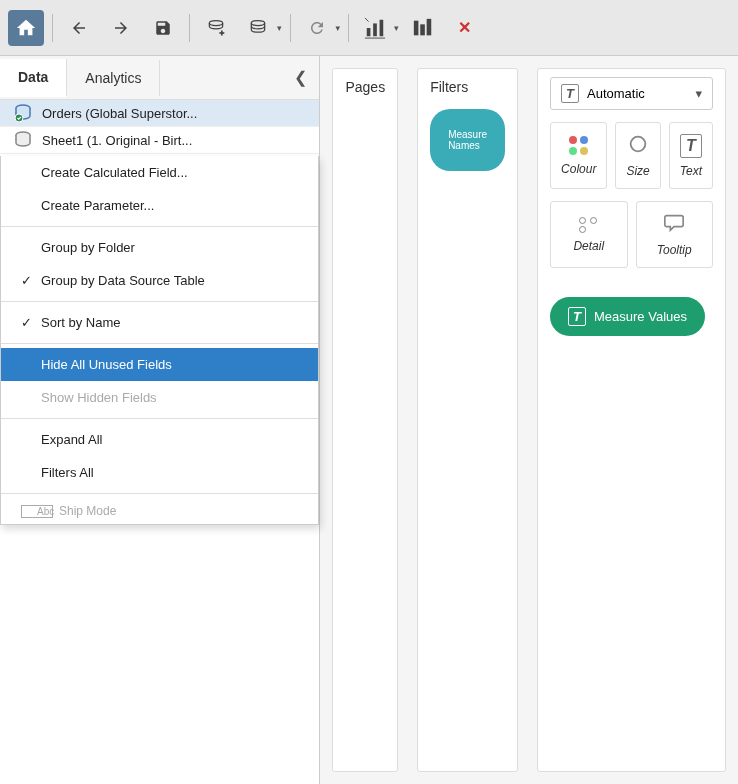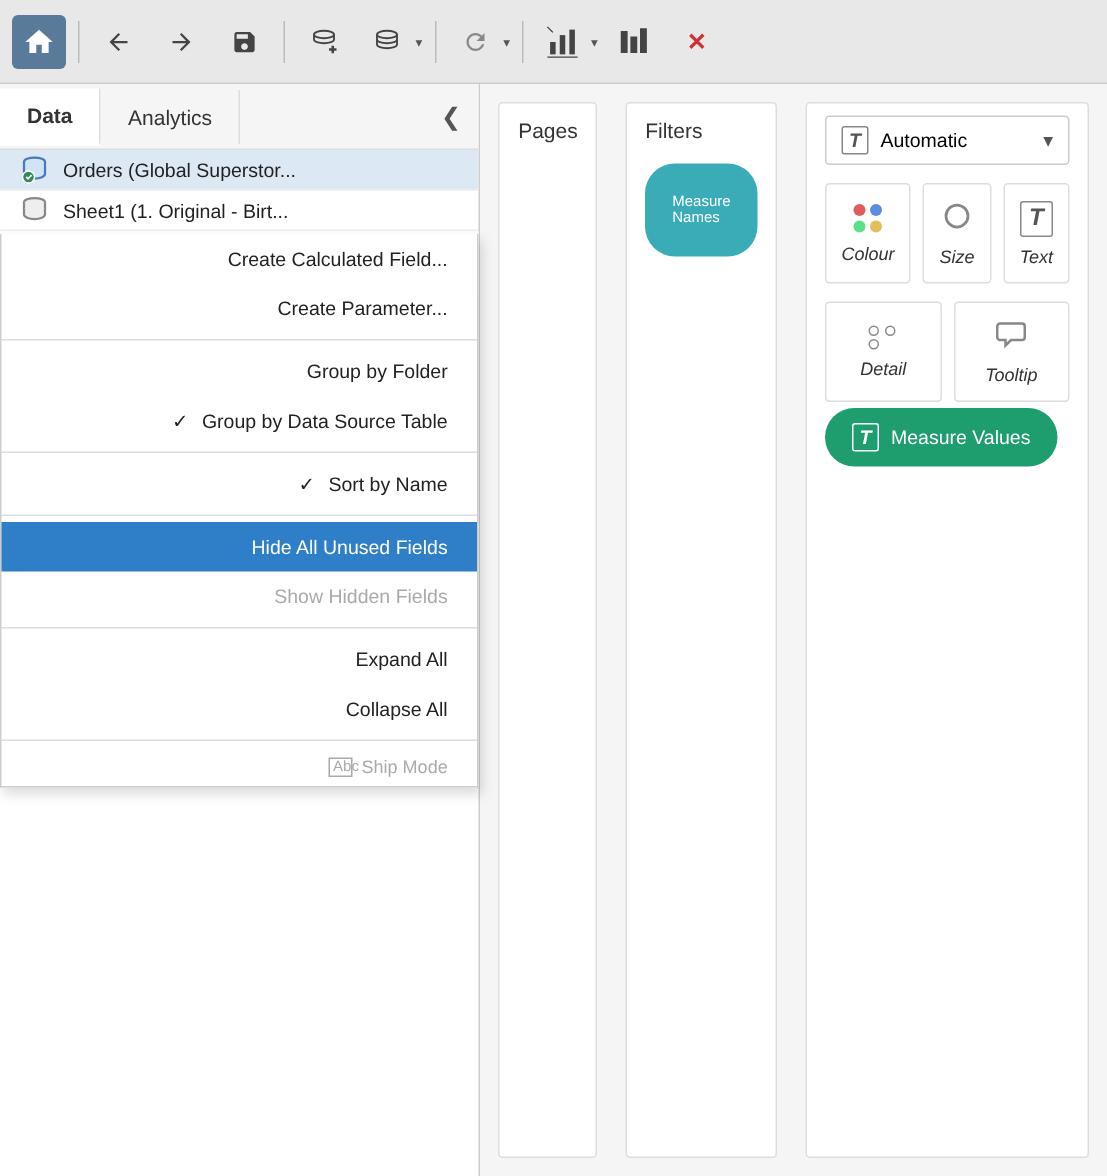--- a/index.html
+++ b/index.html
@@ -178,21 +178,20 @@
       z-index: 100;
       box-shadow: 2px 4px 8px rgba(0,0,0,0.15);
     }
     .menu-item {
       padding: 9px 20px;
       cursor: pointer;
       font-size: 13px;
       color: #222;
       display: flex;
       align-items: center;
-      justify-content: flex-end;
     }
     .menu-item.highlighted {
       background: #2e7fc7;
       color: white;
     }
     .menu-item.disabled {
       color: #aaa;
       cursor: default;
     }
     .menu-item .checkmark {
@@ -275,21 +274,21 @@
     .marks-grid {
       display: grid;
       grid-template-columns: 1fr 1fr 1fr;
       gap: 8px;
       margin-bottom: 12px;
     }
     .marks-grid-bottom {
       display: grid;
       grid-template-columns: 1fr 1fr;
       gap: 8px;
-      margin-bottom: 4px;
+      margin-bottom: 29px;
     }
     .mark-card {
       display: flex;
       flex-direction: column;
       align-items: center;
       justify-content: center;
       border: 1px solid #ddd;
       border-radius: 3px;
       padding: 10px;
       cursor: pointer;
@@ -494,25 +493,25 @@
         <span class="checkmark">&nbsp;</span>
         <span>Show Hidden Fields</span>
       </div>
       <div class="menu-divider"></div>
       <div class="menu-item">
         <span class="checkmark">&nbsp;</span>
         <span>Expand All</span>
       </div>
       <div class="menu-item">
         <span class="checkmark">&nbsp;</span>
-        <span>Collapse All</span>
+        <span>Filters All</span>
       </div>
       <div class="menu-divider"></div>
       <div class="menu-item" style="color:#aaa; font-size:12px; padding: 6px 20px;">
-        <span class="checkmark" style="font-size:10px; border:1px solid #aaa; padding:0 2px; margin-right:6px;">Abc</span>
+        <span class="checkmark" style="font-size:10px; border:1px solid #aaa; padding:0 15px; margin-right:6px;">Abc</span>
         <span>Ship Mode</span>
       </div>
     </div>
   </div>
 
   <div class="right-panel">
 
     <div class="section pages-section">
       <div class="section-title">Pages</div>
       <div class="section-body"></div>

